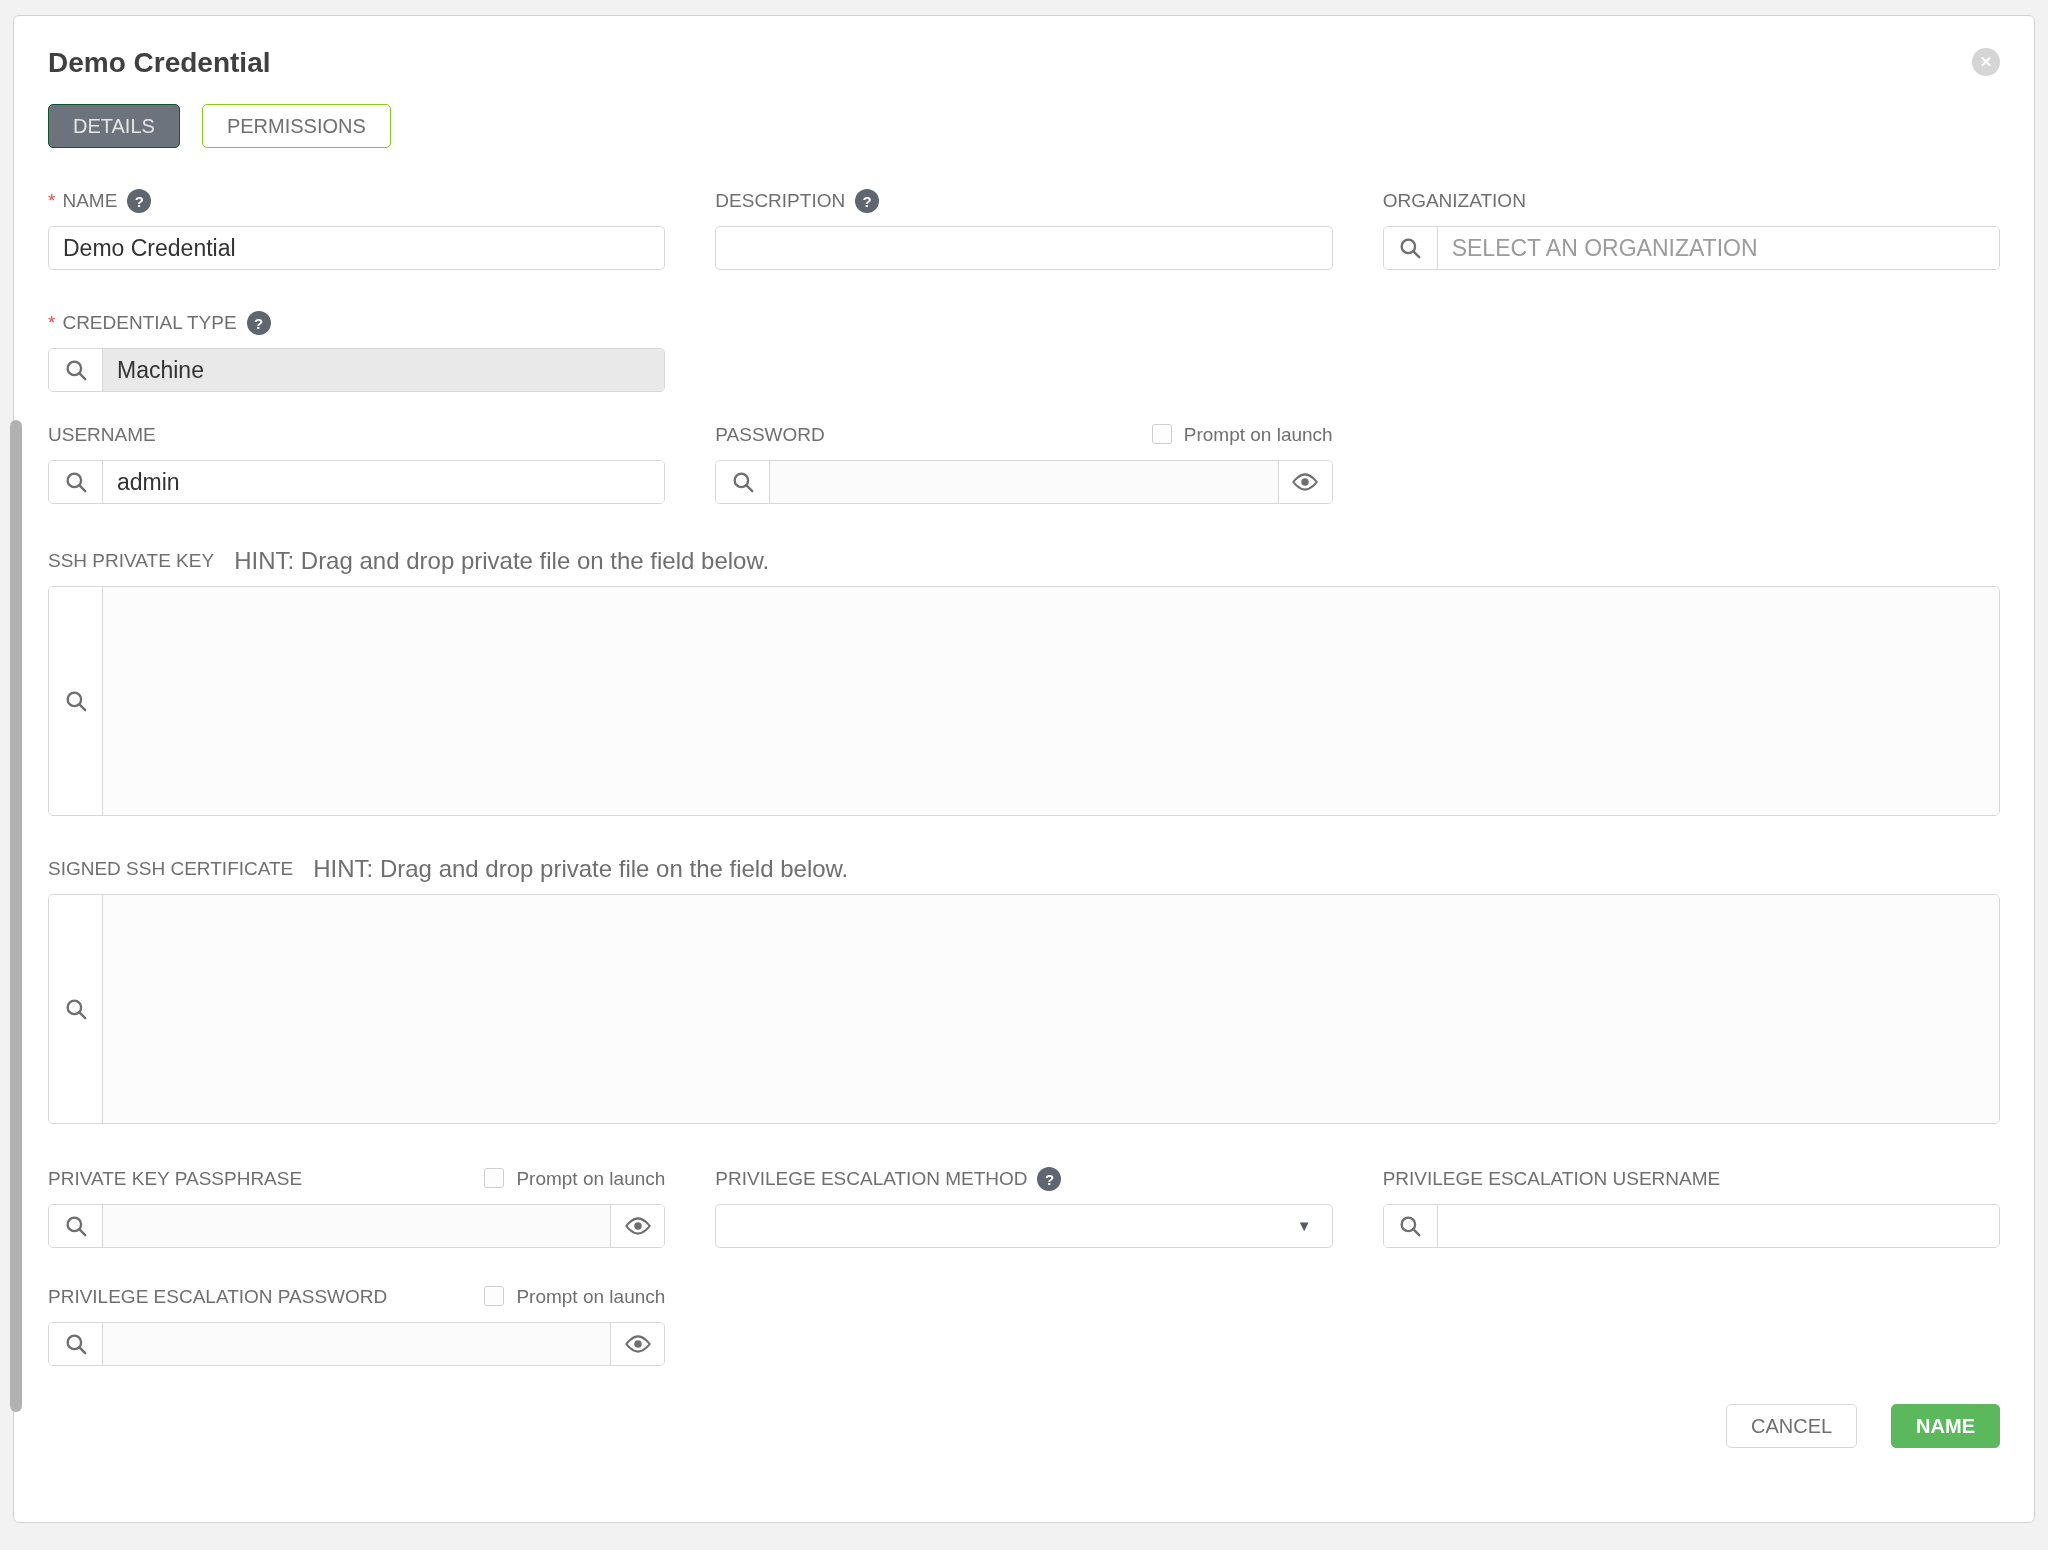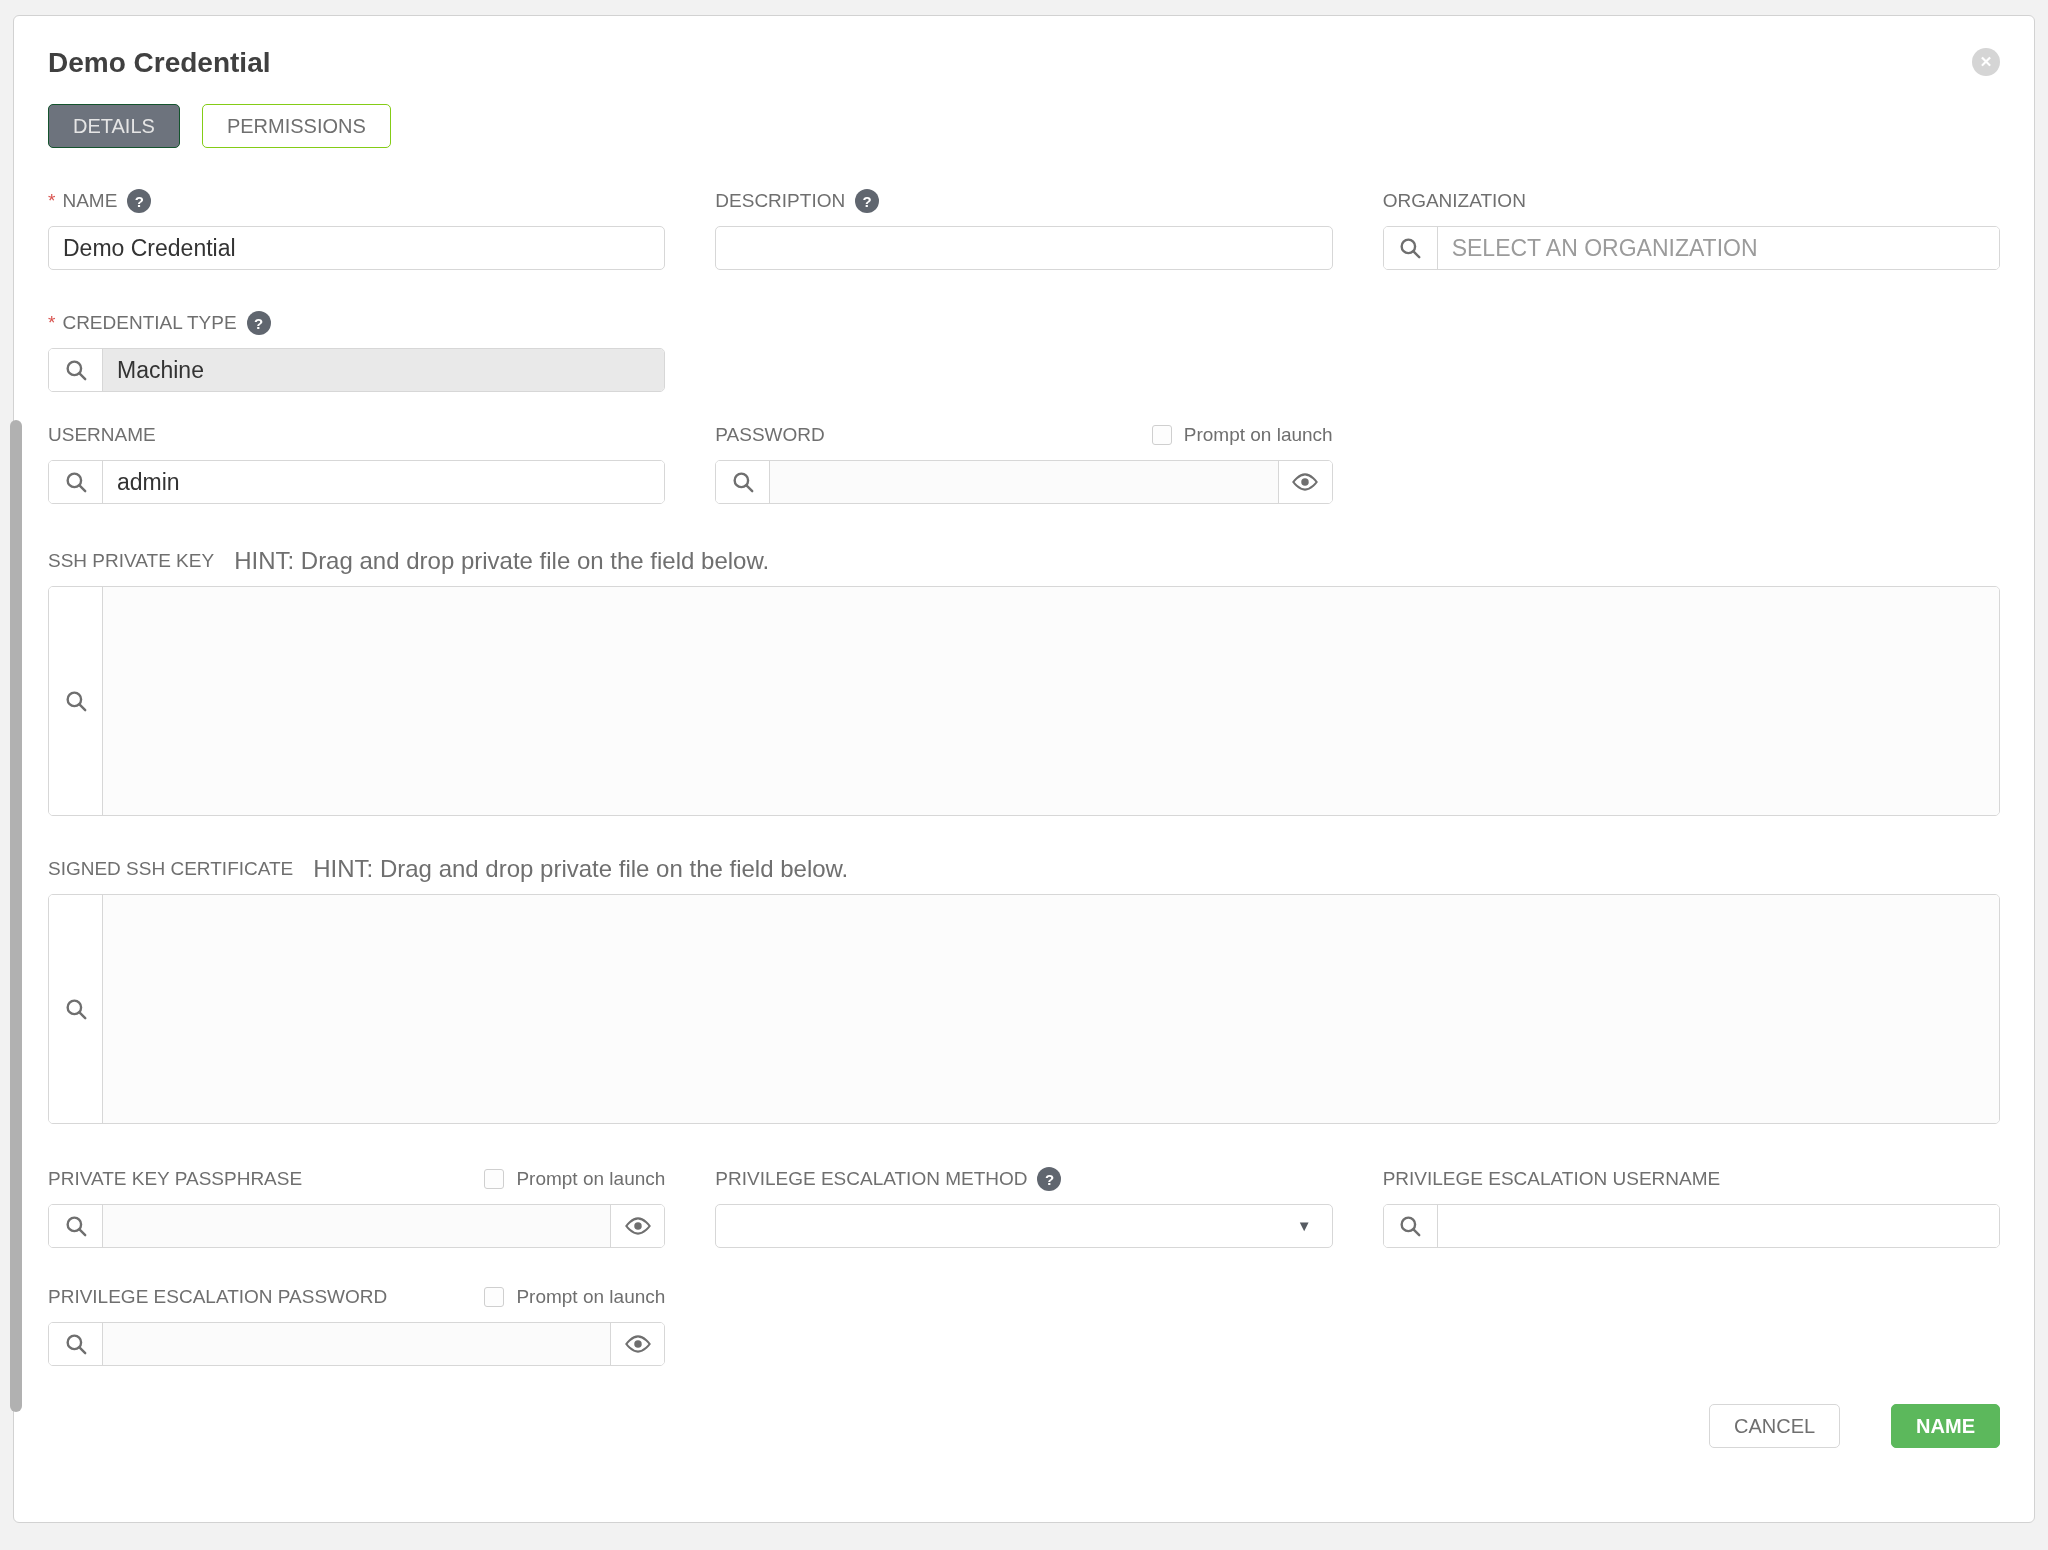--- a/index.html
+++ b/index.html
@@ -95,38 +95,38 @@
     border:1px solid #d7d7d7; border-radius:5px; overflow:hidden; background:#fcfcfc;
   }
   .textarea-group .addon { border-right:1px solid #d7d7d7; }
   .textarea-group textarea {
     flex:1; border:none; outline:none; resize:none;
     background:#fcfcfc; font-family:"Liberation Sans", sans-serif;
     font-size:23px; color:#333; padding:10px 14px;
   }
   .section-heading { font-size:21px; font-weight:700; color:#6e6e6e; height:26px; }
 
-  .checkbox-wrap { display:flex; align-items:center; gap:12px; cursor:pointer;padding-left:8px; }
+  .checkbox-wrap { display:flex; align-items:flex-start; gap:12px; cursor:pointer;padding-left:8px; }
   .checkbox {
     width:20px; height:20px; border:1px solid #cfcfcf; border-radius:3px;
     background:#fdfdfd;
   }
   .select-box {
     position:relative; height:44px;
     border:1px solid #d7d7d7; border-radius:5px; background:#ffffff; cursor:pointer;
   }
   .select-box .caret {
     position:absolute; right:20px; top:12px;
     font-size:15px; color:#565b62; user-select:none;
   }
   .footer { display:flex; justify-content:flex-end; gap:34px; margin-top:38px; }
   .btn {
     height:44px; padding:0 24px; border-radius:5px;
     display:flex; align-items:center; justify-content:center;
-    font-size:20px; cursor:pointer; user-select:none;margin-left:17px;
+    font-size:20px; cursor:pointer; user-select:none;
   }
   .btn-cancel { background:#ffffff; border:1px solid #d7d7d7; color:#6f6f6f; }
   .btn-save   { background:#5cb85c; border:1px solid #5cb85c; color:#ffffff; font-weight:600; }
   svg { display:block; }
 </style>
 </head>
 <body>
 
 <div class="modal">
 

